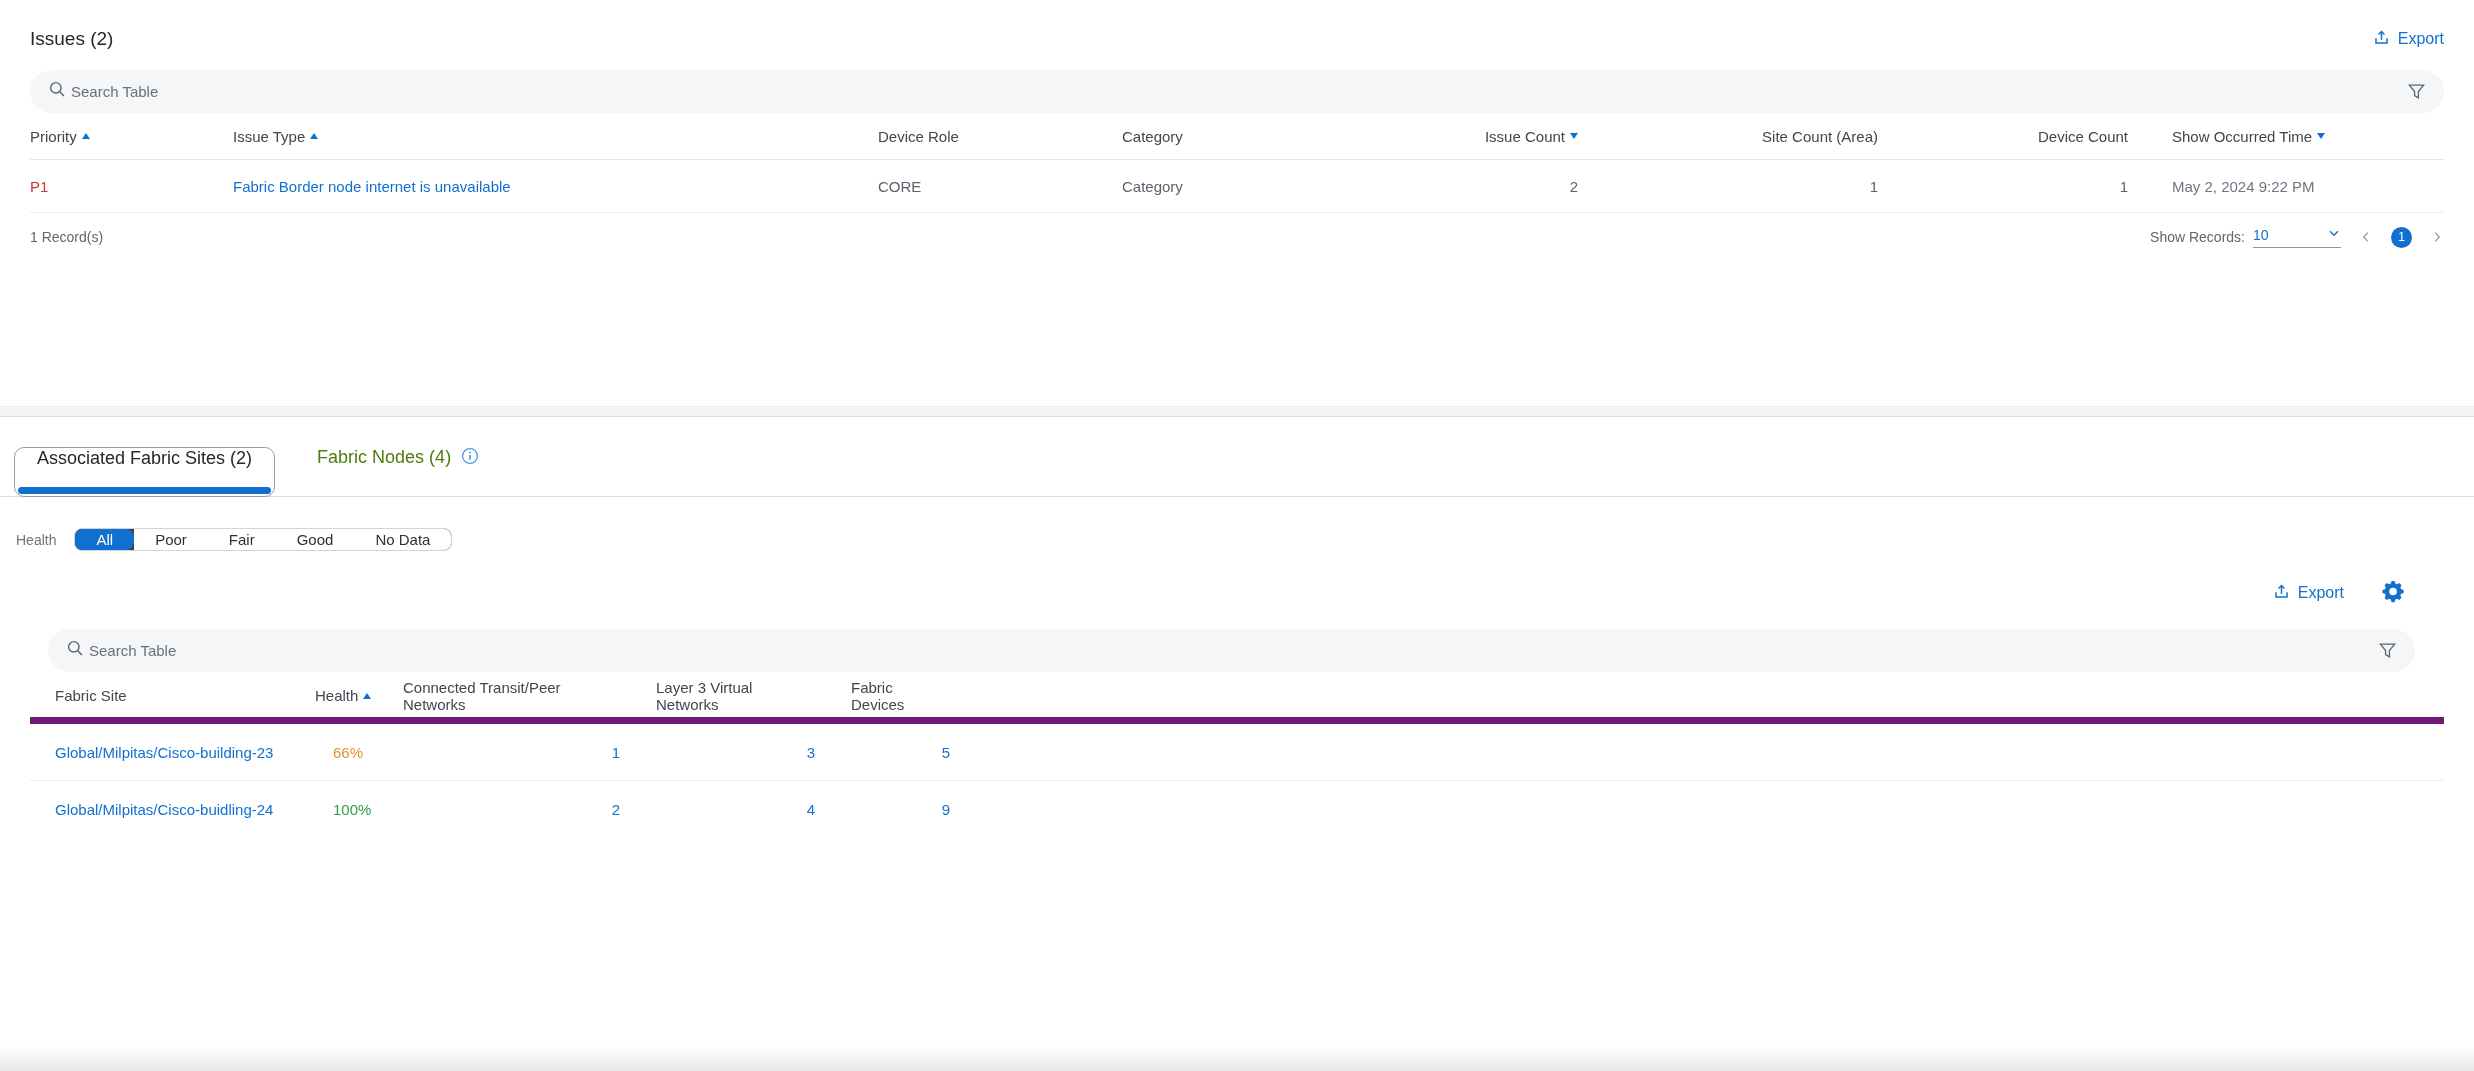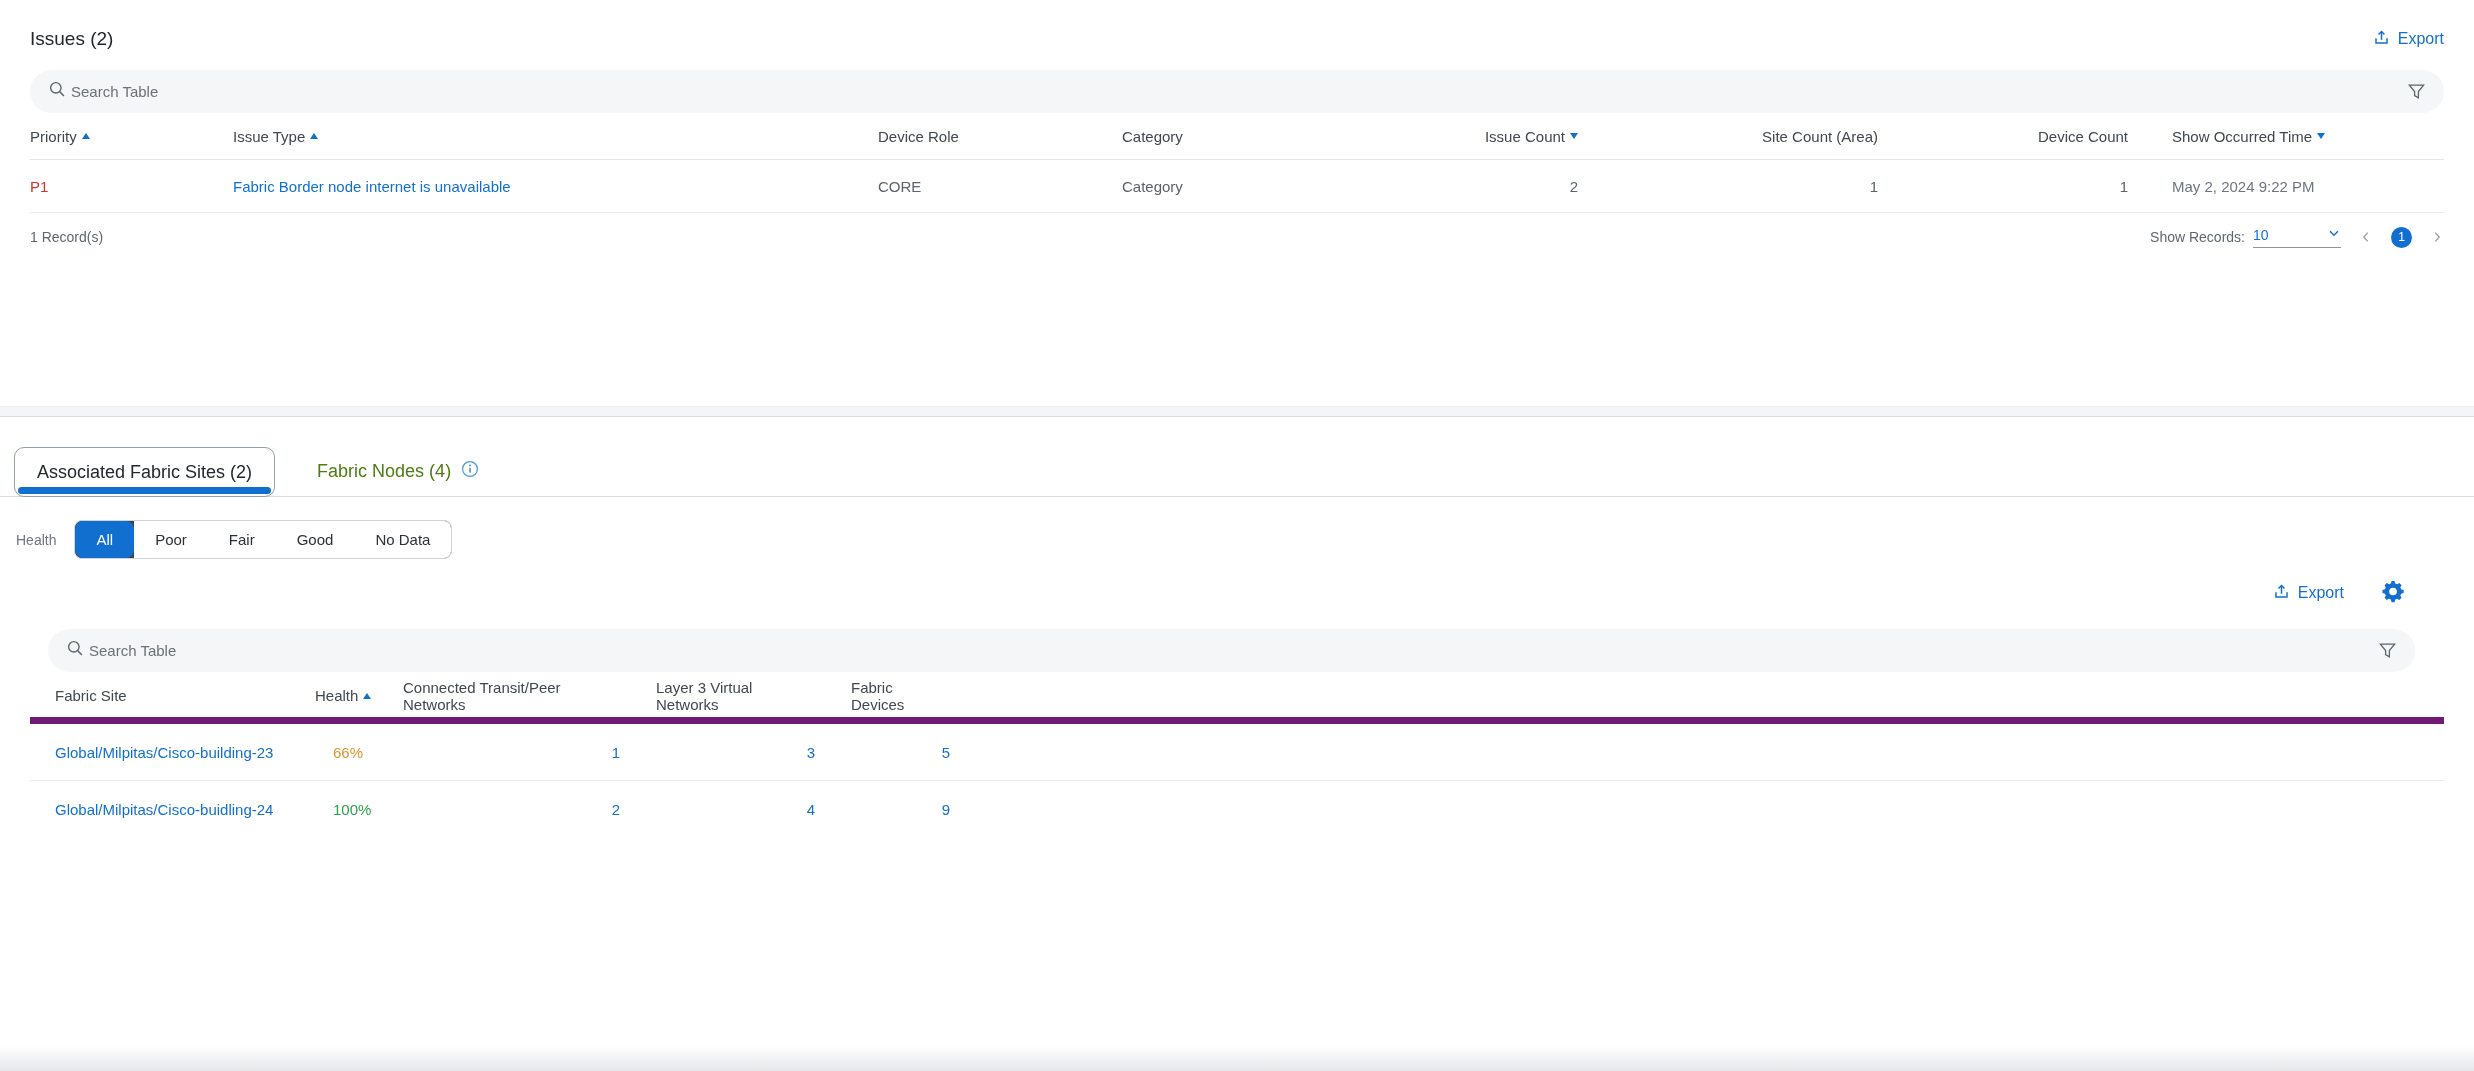--- a/index.html
+++ b/index.html
@@ -41,30 +41,30 @@
   .page-size span { color:#1170CF; font-size:14px; }
   .page-circle { width:21px; height:21px; border-radius:50%; background:#1170CF; color:#fff; font-size:12px;
     display:flex; align-items:center; justify-content:center; }
   .chev { display:flex; align-items:center; }
 
   .band { margin-top:157px; height:11px; background:#f4f5f6; border-top:1px solid #eceef0; border-bottom:1px solid #d9dcdf; }
 
   
   .tabs { margin-top:30px; padding-left:14px; display:flex; align-items:stretch; height:50px;
     border-bottom:1px solid #d9dcdf; }
-  .tab { display:flex; align-items:center; font-size:18px; cursor:pointer; }
+  .tab { display:flex; align-items:flex-start; font-size:18px; cursor:pointer; }
   .tab.active { position:relative; border:1px solid #93a0ac; border-radius:10px; padding:0 22px;
     margin-bottom:-1px; background:#fff; color:#23282e; }
   .tab.active::after { content:""; position:absolute; left:3px; right:3px; bottom:2px; height:7px;
     background:#1170CF; border-radius:4px; }
   .tab.inactive { padding:0 42px; gap:10px; color:#4d7c0f; }
 
   .health-row { margin-top:23px; padding-left:16px; height:39px; display:flex; align-items:center; gap:18px; }
   .health-label { font-size:14px; color:#6f7680; }
-  .seg { display:flex; height:39px; border:1px solid #cfd4d9; border-radius:8px; background:#404040; overflow:hidden; }
+  .seg { display:flex; height:23px; border:1px solid #cfd4d9; border-radius:8px; background:#404040; overflow:hidden; }
   .seg-btn { padding:0 21px; display:flex; align-items:center; font-size:15px; color:#2b3137; cursor:pointer; background:#fff; border:none; }
   .seg-btn.active { background:#1170CF; color:#fff; border-radius:8px; }
 
   .export-row2 { margin-top:21px; padding-right:69px; height:26px; display:flex; justify-content:flex-end; align-items:center; gap:36px; }
 
   .pill2 { margin:23px 59px 0 48px; }
 
   .t2-wrap { margin:2px 30px 0; }
   .grid2 { display:grid; grid-template-columns:285px 88px 217px 195px 135px 1fr; align-items:center; }
   .t2-head { height:50px; border-bottom:7px solid #701a75; font-size:15px; color:#40474f; }

